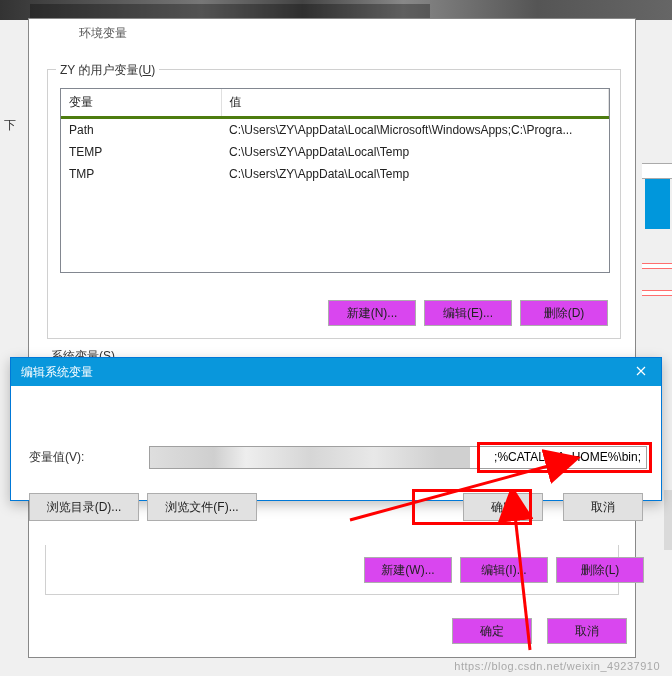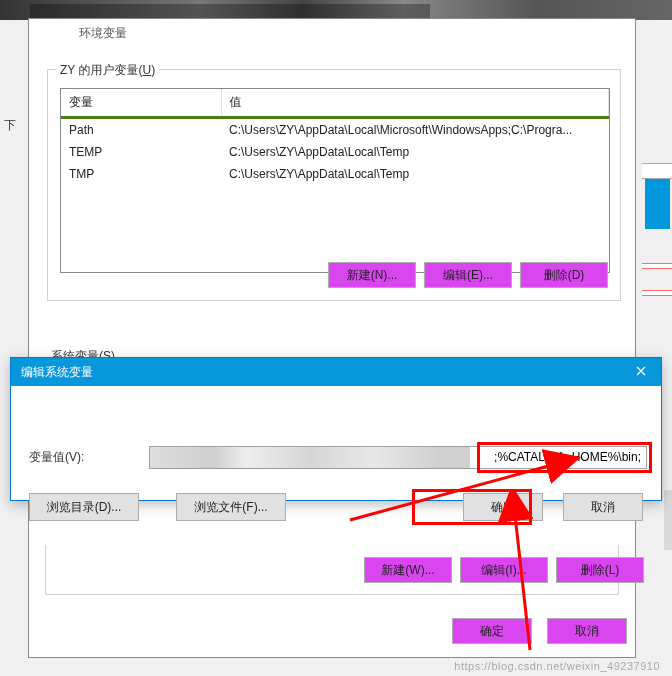--- a/index.html
+++ b/index.html
@@ -2,21 +2,21 @@
 <html><head>
 <meta charset="utf-8">
 <style>
   * { box-sizing: border-box; font-family: "Microsoft YaHei", "Segoe UI", sans-serif; font-size: 12px; }
   body { margin: 0; width: 672px; height: 676px; background: #f0f0f0; overflow: hidden; position: relative; }
   .bg-dark { position: absolute; top: 0; left: 0; width: 672px; height: 20px; background: linear-gradient(90deg,#333 0,#777 30%,#444 45%,#888 60%,#555 80%,#666 100%); }
   .bg-dark2 { position: absolute; top: 4px; left: 30px; width: 400px; height: 14px; background: rgba(0,0,0,.3); }
   .env-dialog { position: absolute; top: 18px; left: 28px; width: 608px; height: 640px; background: #fff; border: 1px solid #888; }
   .env-title { padding: 6px 8px; color: #555; margin-left: 42px; }
   .groupbox { position: absolute; left: 18px; width: 574px; border: 1px solid #d0d0d0; }
-  .gb-user { top: 50px; height: 232px; }
+  .gb-user { top: 50px; height: 270px; }
   .gb-label { position: absolute; top: -8px; left: 8px; background: #fff; padding: 0 4px; color: #333; }
   .gb-label u { text-decoration: underline; }
   .table-wrap { position: absolute; top: 18px; left: 12px; width: 550px; height: 185px; border: 1px solid #828790; background: #fff; }
   table { width: 100%; border-collapse: collapse; }
   th { text-align: left; font-weight: normal; padding: 5px 8px; border-bottom: 3px solid #4d7c0f; border-right: 1px solid #e0e0e0; background: #fff; color: #222; }
   th:first-child { width: 160px; }
   td { padding: 4px 8px; color: #222; white-space: nowrap; overflow: hidden; }
   .btn-row { position: absolute; bottom: 12px; right: 12px; display: flex; gap: 8px; }
   .btn { width: 88px; height: 26px; border: 1px solid #adadad; background: #d946ef; color: #222; text-align: center; line-height: 24px; cursor: pointer; }
   .sys-label { position: absolute; top: 329px; left: 22px; color: #333; }
@@ -27,21 +27,21 @@
   .close-btn { position: absolute; right: 0; top: 0; width: 40px; height: 28px; text-align: center; line-height: 28px; color: #fff; cursor: pointer; }
   .form-row { position: absolute; left: 18px; display: flex; align-items: center; }
   .fr1 { top: 50px; }
   .fr2 { top: 88px; }
   .form-label { width: 120px; color: #333; }
   .form-input { width: 498px; height: 23px; border: 1px solid #a0a0a0; padding: 2px 6px; background: #fff; color: #222; }
   .val-input-wrap { position: relative; width: 498px; height: 23px; }
   .val-redbox { position: absolute; top: -4px; right: -5px; width: 175px; height: 31px; border: 3px solid #ff0000; pointer-events: none; }
   .val-blur { position: absolute; top: 1px; left: 1px; width: 320px; height: 21px; background: linear-gradient(90deg,#dedede,#cfcfcf 20%,#eee 30%,#d6d6d6 50%,#e8e8e8 70%,#d0d0d0 90%); }
   .val-text { position: absolute; top: 4px; right: 6px; color: #000; }
-  .edit-btn-row { position: absolute; top: 135px; left: 18px; display: flex; gap: 37px; }
+  .edit-btn-row { position: absolute; top: 135px; left: 18px; display: flex; gap: 8px; }
   .edit-btn-row-right { position: absolute; top: 135px; right: 18px; display: flex; gap: 20px; }
   .wide-btn { width: 110px; height: 28px; border: 1px solid #adadad; background: #e1e1e1; color: #222; text-align: center; line-height: 26px; cursor: pointer; }
   .ok-redbox { position: absolute; top: 131px; right: 129px; width: 120px; height: 36px; border: 3px solid #ff0000; pointer-events: none; }
   .watermark { position: absolute; bottom: 4px; right: 12px; color: rgba(120,120,120,.6); font-size: 11px; letter-spacing: .5px; }
 
   .lower-btn-row { position: absolute; top: 557px; right: 28px; display: flex; gap: 8px; z-index: 5; }
   .final-btn-row { position: absolute; top: 618px; right: 45px; display: flex; gap: 15px; z-index: 5; }
   .side-char { position: absolute; top: 117px; left: 4px; color: #333; }
   .side-bits { position: absolute; right: 0; width: 30px; }
   .sb1 { top: 163px; height: 16px; background: #fff; border-top:1px solid #aaa; border-bottom:1px solid #aaa;}

